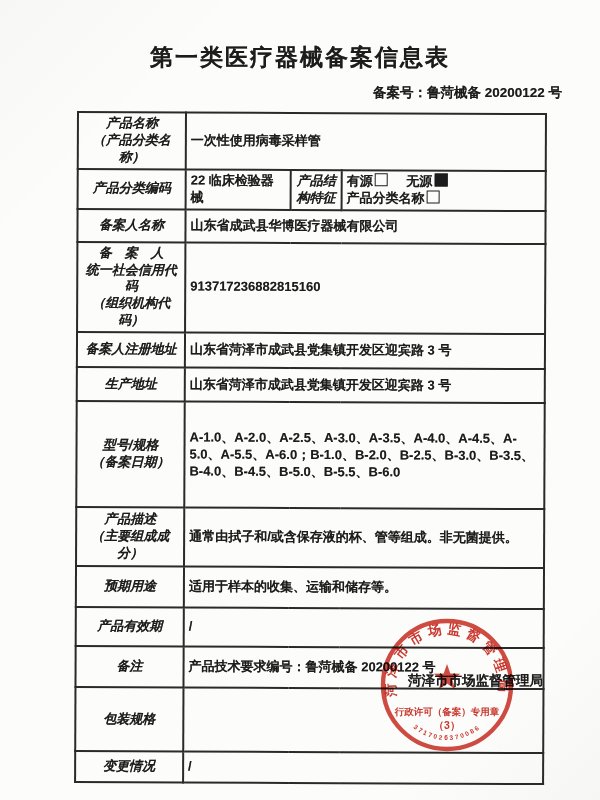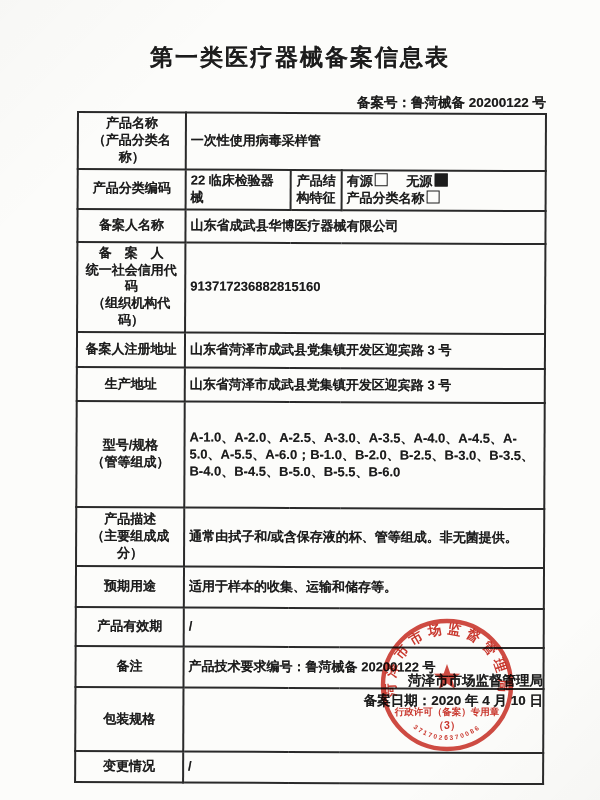--- a/index.html
+++ b/index.html
@@ -10,37 +10,37 @@
     color:#1c1c1c;
     -webkit-font-smoothing:antialiased;
   }
   .scan{position:absolute;inset:0;background:linear-gradient(135deg,rgba(0,0,0,0.02),rgba(0,0,0,0) 18%,rgba(0,0,0,0) 85%,rgba(0,0,0,0.025));pointer-events:none;}
   .title{
     position:absolute;top:42px;left:0;width:600px;text-align:center;
     font-size:23px;font-weight:bold;letter-spacing:2px;
     text-shadow:0 0 0.5px rgba(0,0,0,0.55);
   }
   .record-no{
-    position:absolute;top:84px;left:0;width:546px;text-align:right;
-    font-size:13.5px;font-weight:bold;text-shadow:0 0 0.4px rgba(0,0,0,0.5);margin-top:10px;
+    position:absolute;top:84px;left:16px;width:546px;text-align:right;
+    font-size:13.5px;font-weight:bold;text-shadow:0 0 0.4px rgba(0,0,0,0.5);
   }
   table.form{
     position:absolute;top:111px;left:77px;width:468px;
     border-collapse:collapse;table-layout:fixed;
     transform:rotate(0.25deg);transform-origin:top left;
     z-index:1;
   }
   table.form td{
     border:2px solid #2a2a2a;
     font-size:13px;font-weight:bold;line-height:1.3;
     padding:2px 4px;vertical-align:middle;
     text-shadow:0 0 0.4px rgba(0,0,0,0.45);
     overflow:hidden;
   }
-  td.lbl{text-align:center;padding:2px 2px;}
+  td.lbl{text-align:center;padding:2px 2px;font-style:italic;}
   td.val{padding:2px 6px 2px 12px;text-align:left;}
   .lbl-line{display:block;}
   .wide-label{letter-spacing:0;}
   .cb{
     display:inline-block;width:11px;height:11px;border:1.6px solid #1c1c1c;
     vertical-align:-1px;margin-left:2px;background:transparent;
   }
   .cb.filled{background:#1c1c1c;}
   .opt{margin-right:15px;white-space:nowrap;}
   .unit-block{
@@ -104,21 +104,21 @@
     <td class="lbl">备案人注册地址</td>
     <td class="val" colspan="3">山东省菏泽市成武县党集镇开发区迎宾路 3 号</td>
   </tr>
   <tr style="height:34px">
     <td class="lbl">生产地址</td>
     <td class="val" colspan="3">山东省菏泽市成武县党集镇开发区迎宾路 3 号</td>
   </tr>
   <tr style="height:106px">
     <td class="lbl">
       <span class="lbl-line">型号/规格</span>
-      <span class="lbl-line">（管等组成）</span>
+      <span class="lbl-line">（备案日期）</span>
     </td>
     <td class="val" colspan="3">A-1.0、A-2.0、A-2.5、A-3.0、A-3.5、A-4.0、A-4.5、A-5.0、A-5.5、A-6.0；B-1.0、B-2.0、B-2.5、B-3.0、B-3.5、B-4.0、B-4.5、B-5.0、B-5.5、B-6.0</td>
   </tr>
   <tr style="height:59px">
     <td class="lbl">
       <span class="lbl-line">产品描述</span>
       <span class="lbl-line">（主要组成成分）</span>
     </td>
     <td class="val" colspan="3">通常由拭子和/或含保存液的杯、管等组成。非无菌提供。</td>
   </tr>
@@ -140,21 +140,20 @@
   </tr>
   <tr style="height:31px">
     <td class="lbl">变更情况</td>
     <td class="val" colspan="3">/</td>
   </tr>
 </tbody>
   </table>
 
 <div class="unit-block">
   <div>菏泽市市场监督管理局</div>
-  <div>备案日期：2020 年 4 月 10 日</div>
 </div>
 
 <div class="stamp">
   <svg viewBox="0 0 144 146" xmlns="http://www.w3.org/2000/svg">
     <circle cx="71" cy="73" r="64" fill="none" stroke="#c8281e" stroke-width="4.4" opacity="0.9"></circle>
     <path id="arcTop" d="M 22,91 A 52,52 0 1 1 120,91" fill="none"></path>
     <path id="arcBottom" d="M 28,106 A 53,53 0 0 0 114,106" fill="none"></path>
     <text font-size="13.5" font-weight="bold" fill="#c8281e" letter-spacing="5">
       <textPath href="#arcTop" startOffset="50%" text-anchor="middle">菏泽市市场监督管理局</textPath>
     </text>

